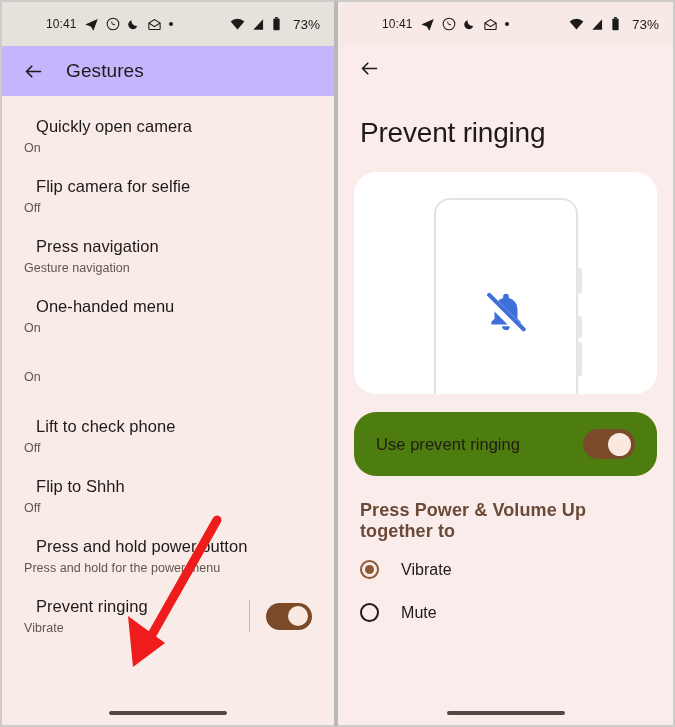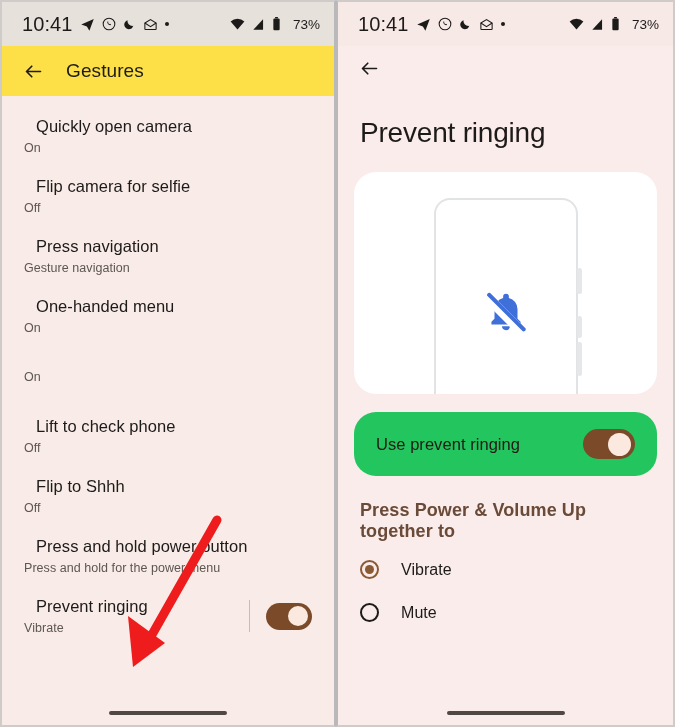--- a/index.html
+++ b/index.html
@@ -50,40 +50,41 @@
     box-sizing: border-box;
   }
   .phone-left .statusbar { background: #e7e1dc; }
   .phone-right .statusbar { background: #f7e9e6; }
   .sb-left, .sb-right {
     display: flex;
     align-items: center;
     gap: 7px;
   }
   .sb-time {
-    font-size: 20px;
+    font-size: 12px;
     color: #1d1b19;
     font-weight: 400;
     letter-spacing: .1px;
+    margin-left: 24px;
   }
   .sb-batt {
     font-size: 13.5px;
     color: #1d1b19;
     margin-left: 5px;
   }
   .sb-icon { display: inline-flex; align-items: center; }
   .sb-dot {
     width: 4px; height: 4px; border-radius: 50%;
     background: #1d1b19; display: inline-block;
   }
 
   
   .appbar-left {
     height: 50px;
-    background: #fde047;
+    background: #c4b5fd;
     display: flex;
     align-items: center;
     padding-left: 14px;
     box-sizing: border-box;
   }
   .back-btn {
     width: 34px; height: 34px;
     display: flex; align-items: center; justify-content: center;
     cursor: pointer;
   }
@@ -224,21 +225,21 @@
     position: absolute;
     left: 50%;
     top: 88px;
     transform: translateX(-50%);
   }
 
   .pref-card {
     margin: 18px 16px 0 16px;
     height: 64px;
     border-radius: 22px;
-    background: #22c55e;
+    background: #4d7c0f;
     display: flex;
     align-items: center;
     justify-content: space-between;
     padding: 0 22px;
     box-sizing: border-box;
     cursor: pointer;
     gap: 8px;
   }
   .pref-label {
     font-size: 16.5px;

